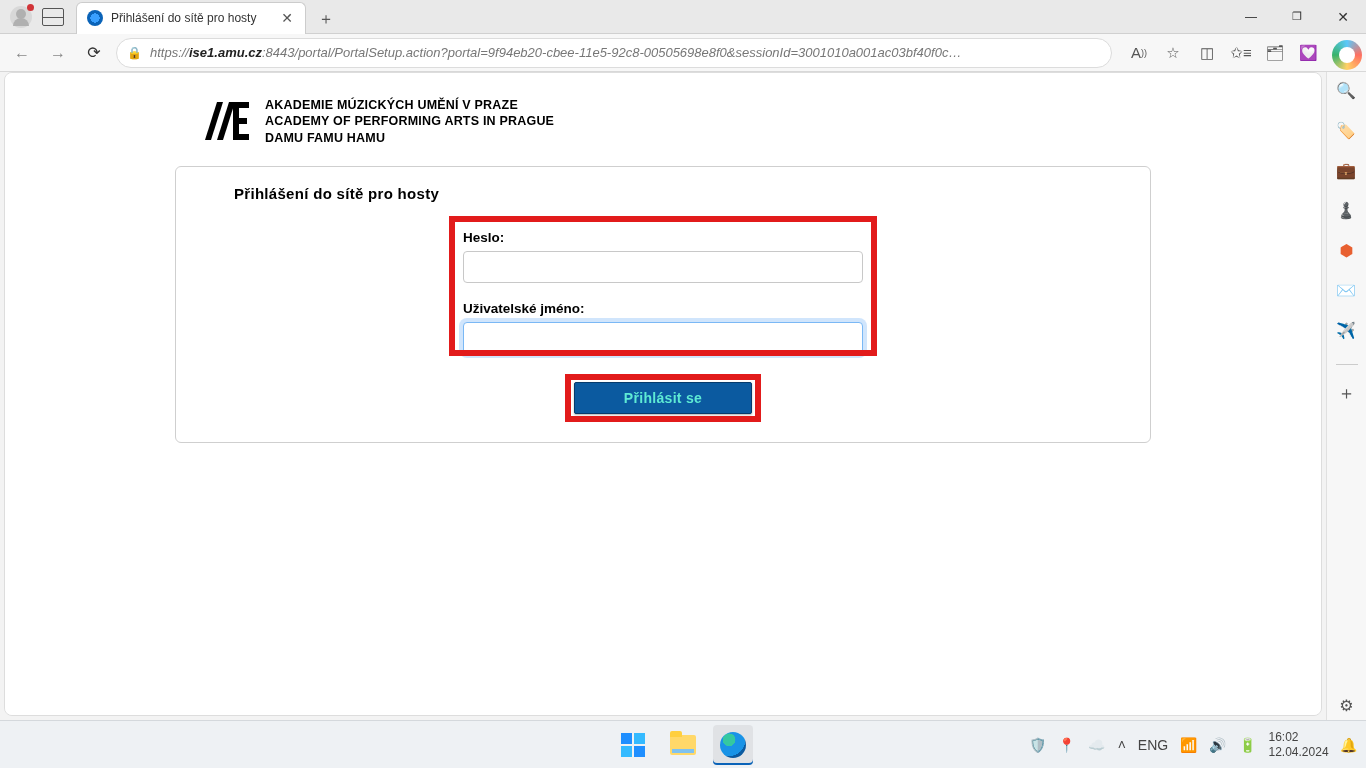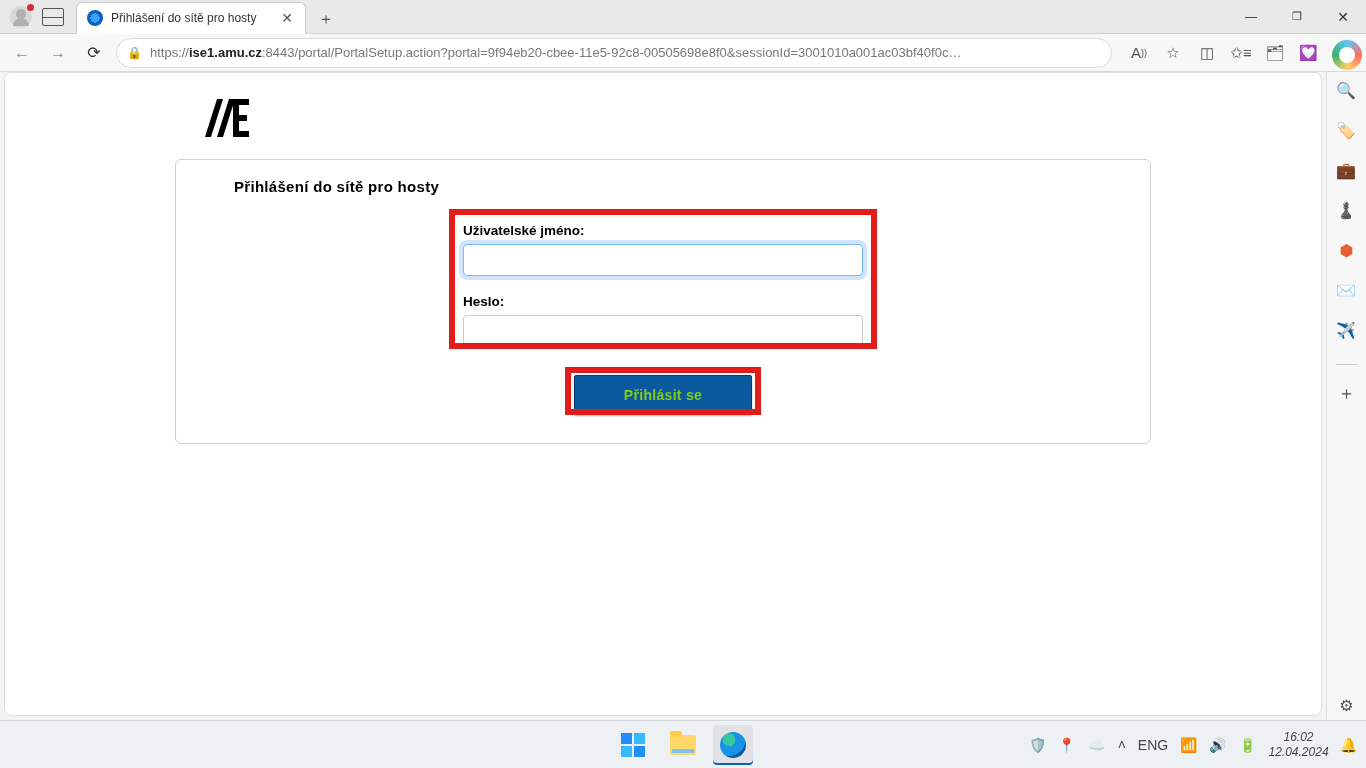--- a/index.html
+++ b/index.html
@@ -23,21 +23,21 @@
   .winctrls div { width:46px; height:34px; display:flex; align-items:center; justify-content:center; font-size:12px; color:#333; }
   .winctrls .min::before{content:"—";}
   .winctrls .max{font-size:11px;} .winctrls .max::before{content:"❐";}
   .winctrls .cls{font-size:14px;} .winctrls .cls::before{content:"✕";}
 
   .toolbar { height:38px; background:#f7f7f7; display:flex; align-items:center; padding:0 8px; gap:8px; border-bottom:1px solid #d8d8d8;}
   .navbtn { width:28px; height:28px; display:flex; align-items:center; justify-content:center; color:#888; border-radius:4px;}
   .navbtn.enabled{color:#333;}
   .addr { flex:1; height:30px; background:#ffffff; border:1px solid #dcdcdc; border-radius:16px; display:flex; align-items:center; padding:0 10px; gap:8px;}
   .lock{font-size:12px; color:#666;}
-  .url{font-size:13px; color:#777; white-space:nowrap; overflow:hidden;}
+  .url{font-size:13px; color:#777; white-space:nowrap; overflow:hidden;font-style:italic;}
   .url b{color:#222; font-weight:600;}
   .tbicons{display:flex; gap:4px; margin-left:4px;}
   .tbicons div{width:30px; height:30px; display:flex; align-items:center; justify-content:center; color:#555; font-size:15px;}
 
   
   .edge-sidebar{position:absolute; right:0; top:72px; bottom:48px; width:40px; background:#f7f7f7; border-left:1px solid #e0e0e0; display:flex; flex-direction:column; align-items:center; padding-top:6px; gap:16px;}
   .edge-sidebar .sbicon{width:24px; height:24px; display:flex; align-items:center; justify-content:center; font-size:16px;}
   .edge-sidebar .divider{width:22px; border-top:1px solid #ccc; margin-top:6px;}
   .edge-sidebar .plus{font-size:18px; color:#555;}
   .edge-sidebar .gear{position:absolute; bottom:3px; font-size:16px; color:#555;}
@@ -55,35 +55,35 @@
   .panel-title{font-weight:700; font-size:15px; letter-spacing:0.3px; margin-left:30px; margin-bottom:28px;}
   .form-wrap{width:400px; margin:0 auto; position:relative;}
   .redbox{position:absolute; border:6px solid #e21b1b; pointer-events:none;}
   .redbox.fields{left:-14px; right:-14px; top:-14px; height:140px;}
   .label{font-weight:700; font-size:13.5px; margin-bottom:6px;}
   .input{width:100%; height:32px; border:1px solid #c8c8c8; border-radius:4px; padding:0 8px; font-size:14px; outline:none; background:#fff;}
   .input.focus{border-color:#7ab8f5; box-shadow:0 0 0 4px rgba(120,180,245,0.35);}
   .field + .field{margin-top:18px;}
   .btn-row{margin-top:28px; display:flex; justify-content:center; position:relative;}
   .redbox.btn{left:50%; transform:translateX(-50%); top:-8px; width:196px; height:48px;}
-  .submit{width:178px; height:40px; background:#0b5aa0; color:#84cc16; border:1px solid #063a6b; border-radius:2px; font-weight:700; font-size:14px; letter-spacing:0.3px; box-shadow:0 1px 2px rgba(0,0,0,0.3);}
+  .submit{width:178px; height:32px; background:#0b5aa0; color:#5eead4; border:1px solid #063a6b; border-radius:2px; font-weight:700; font-size:14px; letter-spacing:0.3px; box-shadow:0 1px 2px rgba(0,0,0,0.3);}
 
   
   .taskbar{position:absolute; left:0; right:0; bottom:0; height:48px; background:#eef1f4; border-top:1px solid #d4d8dc; display:flex; align-items:center;}
   .taskbar .center{position:absolute; left:50%; transform:translateX(-50%); display:flex; gap:10px; align-items:center;}
   .taskbar .ticon{width:40px; height:40px; display:flex; align-items:center; justify-content:center; border-radius:4px;}
   .taskbar .ticon.active{background:rgba(0,0,0,0.06); box-shadow:inset 0 -2px 0 #0a63b8;}
   .start{width:24px;height:24px;display:grid;grid-template-columns:1fr 1fr;grid-template-rows:1fr 1fr;gap:2px;}
   .start span{background:#1f8fff;} .start span:nth-child(1){background:#1f8fff;} .start span:nth-child(2){background:#34baff;} .start span:nth-child(3){background:#34baff;} .start span:nth-child(4){background:#1f8fff;}
   .explorer{width:26px;height:20px; background:#ffd869; position:relative; border-radius:2px;}
   .explorer::before{content:"";position:absolute;left:0;top:-4px;width:12px;height:6px;background:#ffcf3f;border-radius:2px 2px 0 0;}
   .explorer::after{content:"";position:absolute;left:2px;right:2px;bottom:2px;height:4px;background:#7fc2ef;}
   .edge{width:26px;height:26px;border-radius:50%;background:radial-gradient(circle at 35% 30%, #34c8a0 0 25%, #1993e6 26% 65%, #0b5aa0 66% 100%);}
   .tray{position:absolute; right:8px; display:flex; align-items:center; gap:12px; color:#444; font-size:12px;}
-  .tray .clock{text-align:center; line-height:1.2;font-style:italic;}
+  .tray .clock{text-align:left; line-height:1.2;}
   .tray .ic{font-size:14px;}
 </style>
 </head>
 <body>
 
 <div class="titlebar">
   <div class="left">
     <div class="profile">
         <div class="profile-dot"></div>
       </div>
@@ -147,35 +147,40 @@
           <g fill="#000">
             <path d="M2 40 L14 2 L20 2 L8 40 Z"></path>
             <path d="M14 40 L26 2 L32 2 L20 40 Z"></path>
             <rect x="30" y="2" width="6" height="38"></rect>
             <rect x="30" y="2" width="16" height="6"></rect>
             <rect x="30" y="18" width="14" height="6"></rect>
             <rect x="30" y="34" width="16" height="6"></rect>
           </g>
         </svg>
       </div>
+      <div class="logo-text">
+        <div>AKADEMIE MÚZICKÝCH UMĚNÍ V PRAZE</div>
+        <div>ACADEMY OF PERFORMING ARTS IN PRAGUE</div>
+        <div>DAMU FAMU HAMU</div>
+      </div>
     </div>
 
     <div class="panel">
       <div class="panel-title">Přihlášení do sítě pro hosty</div>
 
       <div class="form-wrap">
         <div class="redbox fields"></div>
 
+        <div class="field">
+          <div class="label">Heslo:</div>
+          <input type="password" class="input" value="" style="">
+        </div>
         <div class="field">
           <div class="label">Uživatelské jméno:</div>
           <input class="input focus" value="" style="">
-        </div>
-        <div class="field">
-          <div class="label">Heslo:</div>
-          <input type="password" class="input" value="" style="">
         </div>
 
         <div class="btn-row">
           <div class="redbox btn"></div>
           <button class="submit">Přihlásit se</button>
         </div>
       </div>
     </div>
   </div>
 </div>

